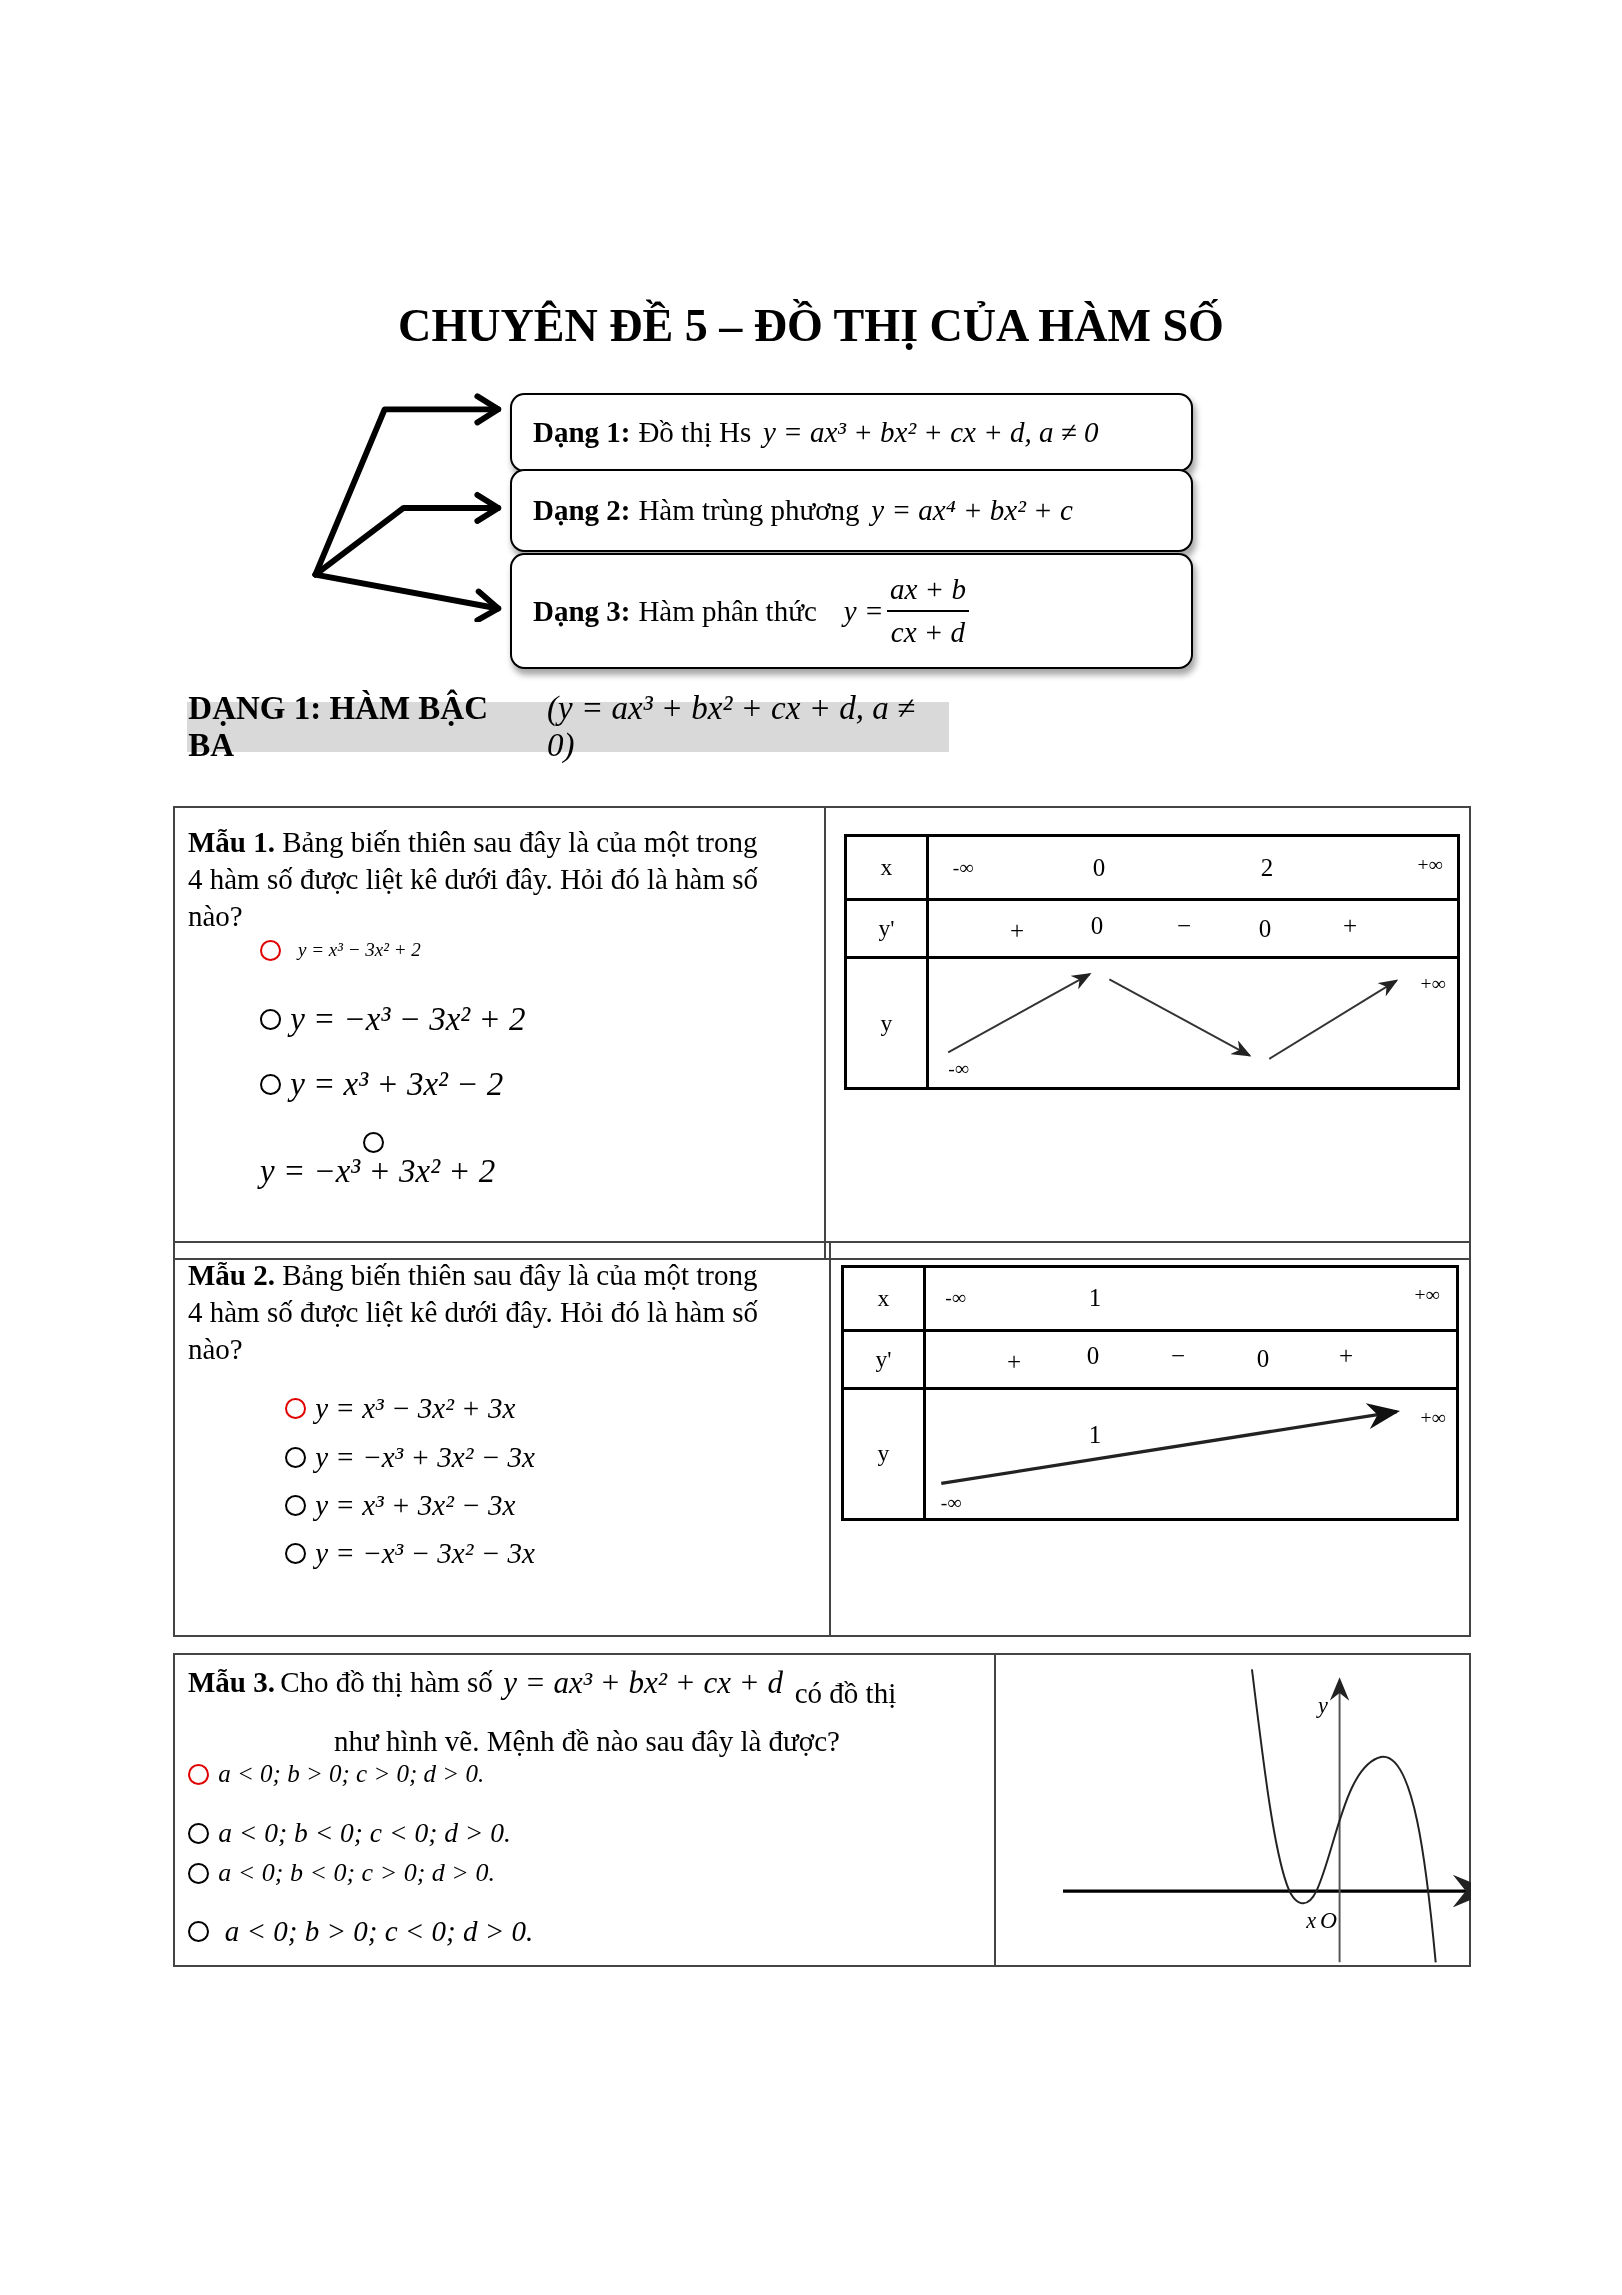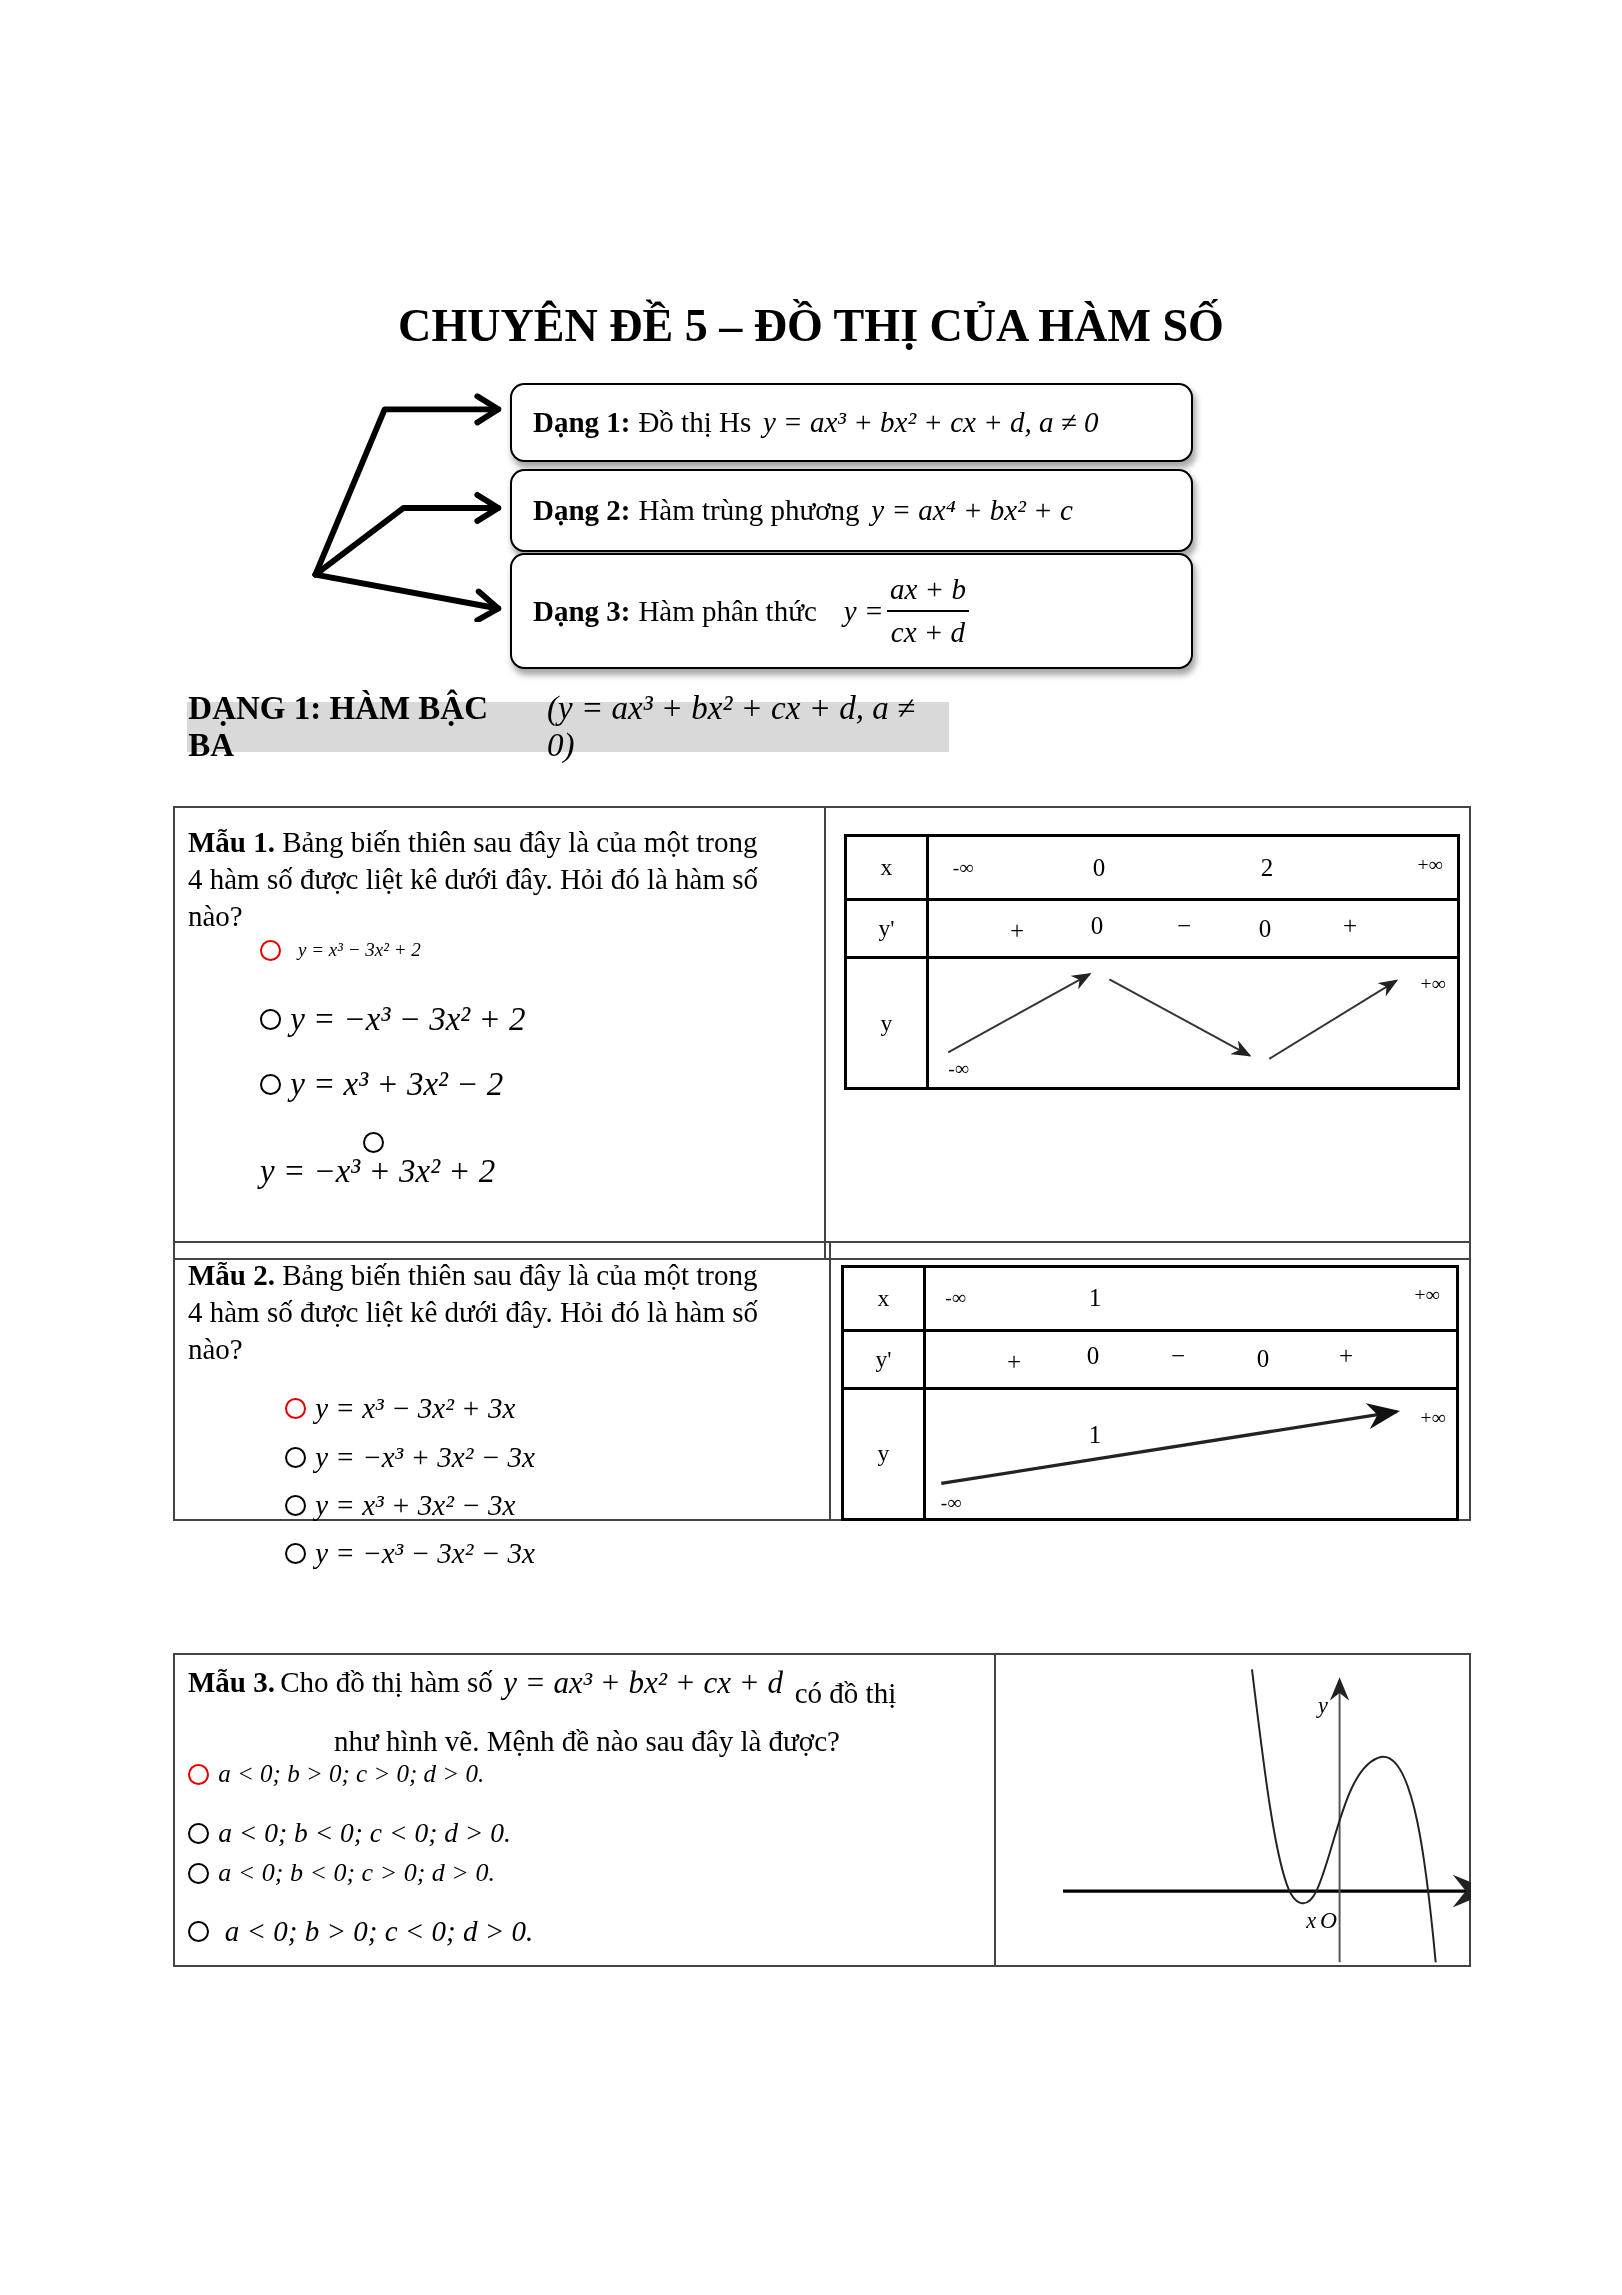--- a/index.html
+++ b/index.html
@@ -43,21 +43,21 @@
   <g stroke="#000" stroke-width="9" fill="none" stroke-linecap="round" stroke-linejoin="round">
     <polyline points="42,308 148,55 322,55"></polyline>
     <polyline points="290,35 322,55 290,75"></polyline>
     <polyline points="42,308 177,206 322,206"></polyline>
     <polyline points="290,186 322,206 290,226"></polyline>
     <polyline points="42,308 322,360"></polyline>
     <polyline points="292,334 322,360 290,378"></polyline>
   </g>
 </svg>
 
-<div class="dbox" style="top:383px;height:79px;">
+<div class="dbox" style="top:393px;height:79px;">
   <b>Dạng 1:</b>
   <span style="margin-right:11.8px">Đồ thị Hs</span>
   <span class="math">y = ax³ + bx² + cx + d, a ≠ 0</span>
 </div>
 <div class="dbox" style="top:469px;height:83px;">
   <b>Dạng 2:</b>
   <span style="margin-right:11.8px">Hàm trùng phương</span>
   <span class="math">y = ax⁴ + bx² + c</span>
 </div>
 <div class="dbox" style="top:553px;height:116px;">
@@ -141,21 +141,21 @@
           <line x1="275" y1="28" x2="490" y2="145" stroke="#333" stroke-width="3" marker-end="url(#ah)"></line>
           <line x1="520" y1="150" x2="715" y2="30" stroke="#333" stroke-width="3" marker-end="url(#ah)"></line>
         </svg>
       </div>
           </td>
     </tr>
   </tbody>
     </table>
 </div>
 
-<div class="qbox" style="top:1241px;height:280px;padding-left:36px;">
+<div class="qbox" style="top:1241px;height:396px;padding-left:36px;">
   <div class="divider" style="left:654px;"></div>
   <div class="qtext" style="top:14.4px;width:628px;">
     <b>Mẫu 2.</b>
     <span>Bảng biến thiên sau đây là của một trong</span><br>
     <span>4 hàm số được liệt kê dưới đây. Hỏi đó là hàm số</span><br>
     <span>nào?</span>
   </div>
   <div class="opt" style="left:110px;top:149px;font-size:29px;">
     <span class="radio sel"></span>
     <span class="math">y = x³ − 3x² + 3x</span>

